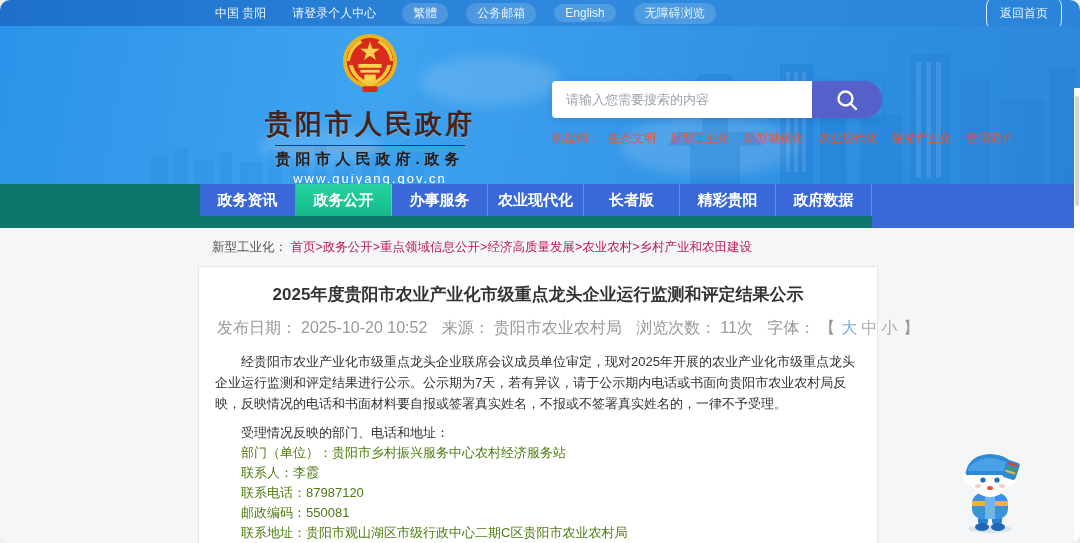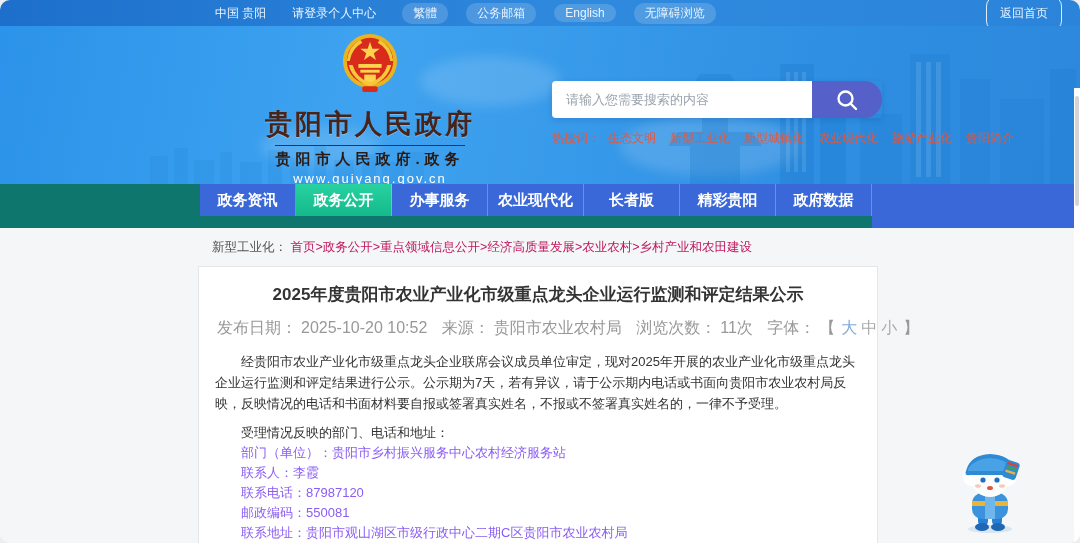--- a/index.html
+++ b/index.html
@@ -57,21 +57,21 @@
 
   .card { width:680px; margin-left:198px; background:#fff; border:1px solid #e6e6e6; padding:14px 16px 0 16px; }
   .art-title { text-align:center; font-size:17px; font-weight:bold; color:#333; margin-top:2px; }
   .art-meta { text-align:center; font-size:16px; color:#999; margin-top:12px; white-space:nowrap; }
   .art-meta span { margin:0 2px; }
   .fs-item { cursor:pointer; color:#aaa; margin:0 3px; }
   .fs-item.fs-active { color:#7fa8d9; }
 
   .art-body { margin-top:12px; font-size:13px; color:#333; line-height:21px; }
   .art-body p.indent { text-indent:2em; }
-  .contact-line { font-size:13px; color:#8b5cf6; line-height:20px; text-indent:2em; }
+  .contact-line { font-size:13px; color:#4d7c0f; line-height:20px; text-indent:2em; }
   .art-body p, .contact-line { margin-bottom:0; }
   .p-gap { margin-top:8px; }
 
   .tbl-caption { text-align:center; font-size:13px; font-weight:bold; color:#333; margin:10px 0 8px; }
 
   
   .scrollbar { position:absolute; right:0; top:88px; bottom:0; width:6px; background:#ffffff; }
   .scroll-thumb { position:absolute; top:8px; left:1px; width:4px; height:110px; background:#d5d5d5; border-radius:2px; }
   .mascot { position:absolute; right:52px; bottom:10px; width:76px; height:84px; cursor:pointer; }
 </style>

